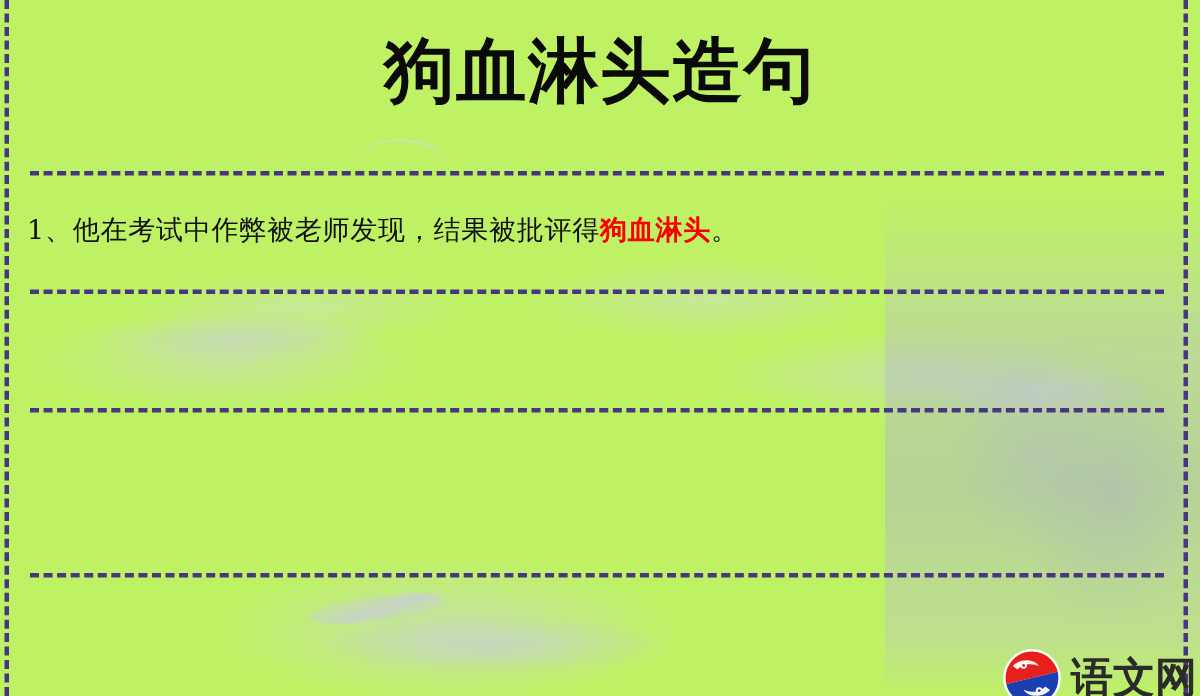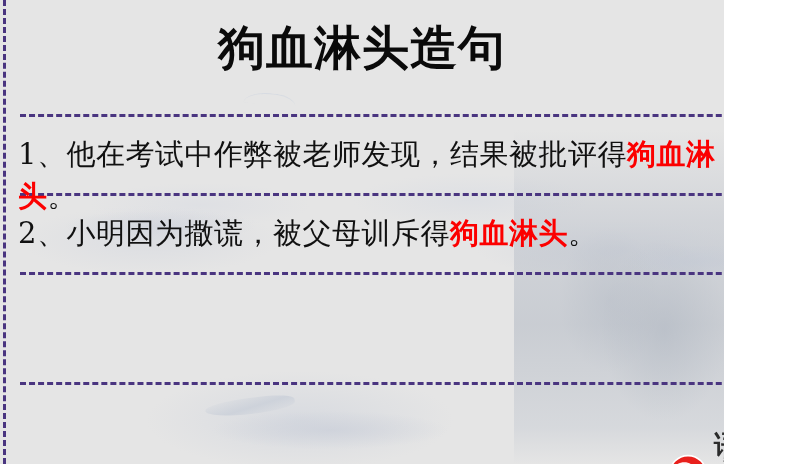--- a/index.html
+++ b/index.html
@@ -2,24 +2,24 @@
 <html><head>
 <meta charset="utf-8">
 <style>
   html, body {
     margin: 0;
     padding: 0;
     background: #ffffff;
   }
   #page {
     position: relative;
-    width: 724px;
+    width: 800px;
     height: 464px;
     overflow: hidden;
-    background: #e5e5e5;
+    background: #bef264;
     font-family: "DejaVu Serif", "Liberation Serif", serif;
   }
 
   
   .bg-layer {
     position: absolute;
     inset: 0;
     pointer-events: none;
   }
   .bg-wash-1 {
@@ -103,21 +103,21 @@
     line-height: 1.12;
     white-space: nowrap;
   }
 
   
   .sentence {
     position: absolute;
     left: 18px;
     width: 752px;
     font-family: "DejaVu Serif", "Liberation Serif", serif;
-    font-size: 29px;
+    font-size: 18px;
     line-height: 42px;
     color: #111111;
     letter-spacing: 0.5px;
   }
   .sentence .hl {
     color: #fc0000;
     font-weight: 700;
   }
 
   
@@ -164,23 +164,20 @@
 
   <div class="sep" style="top:114px"></div>
   <div class="sep" style="top:193px"></div>
   <div class="sep" style="top:272px"></div>
   <div class="sep" style="top:382px"></div>
 
   <div class="sentence" style="top:133px">
     <span>1、</span><span>他在考试中作弊被老师发现，结果被批评得</span><span class="hl">狗血淋头</span><span>。</span>
   </div>
 
-  <div class="sentence" style="top:212px">
-    <span>2、</span><span>小明因为撒谎，被父母训斥得</span><span class="hl">狗血淋头</span><span>。</span>
-  </div>
 
 
   <div class="logo">
     <span class="logo-mark">
       <svg viewBox="0 0 100 100" width="40" height="40" aria-hidden="true">
         <defs>
           <clipPath id="circ">
               <circle cx="50" cy="50" r="46"></circle>
             </clipPath>
         </defs>

